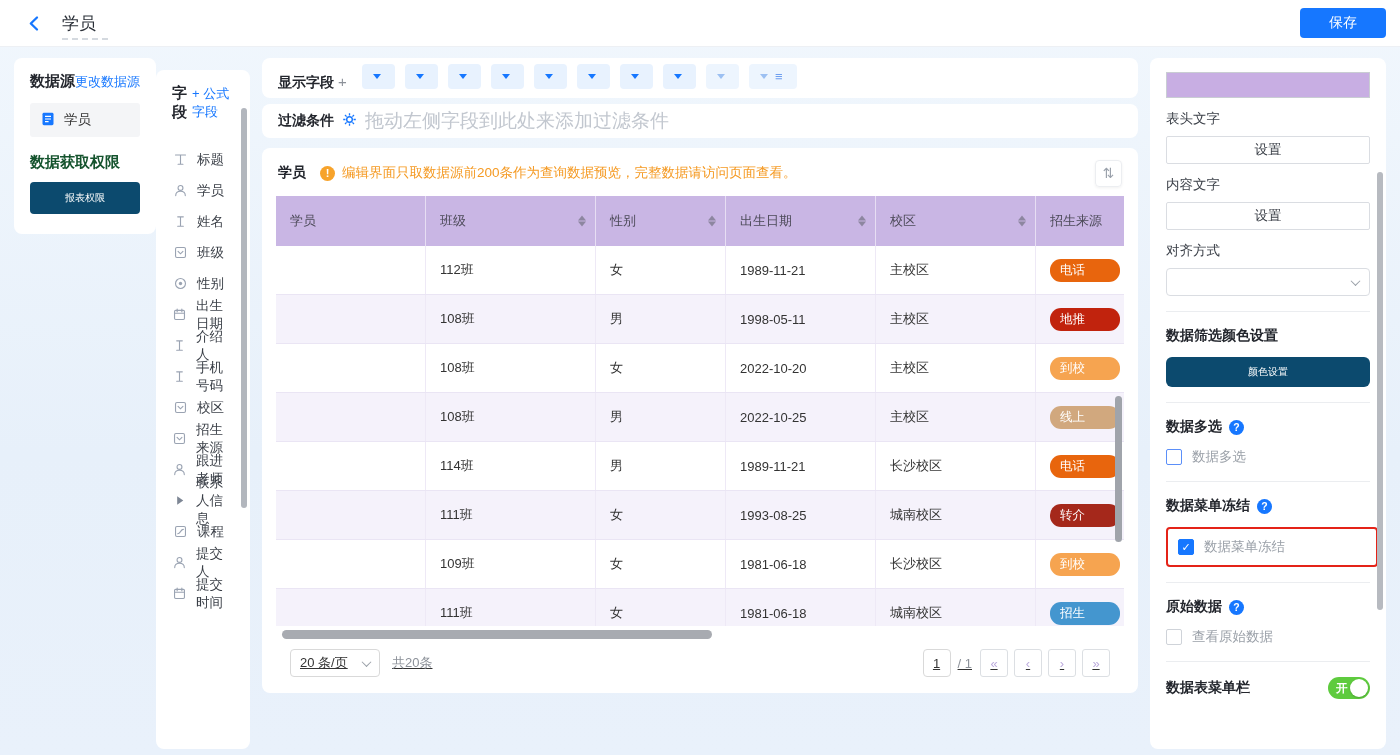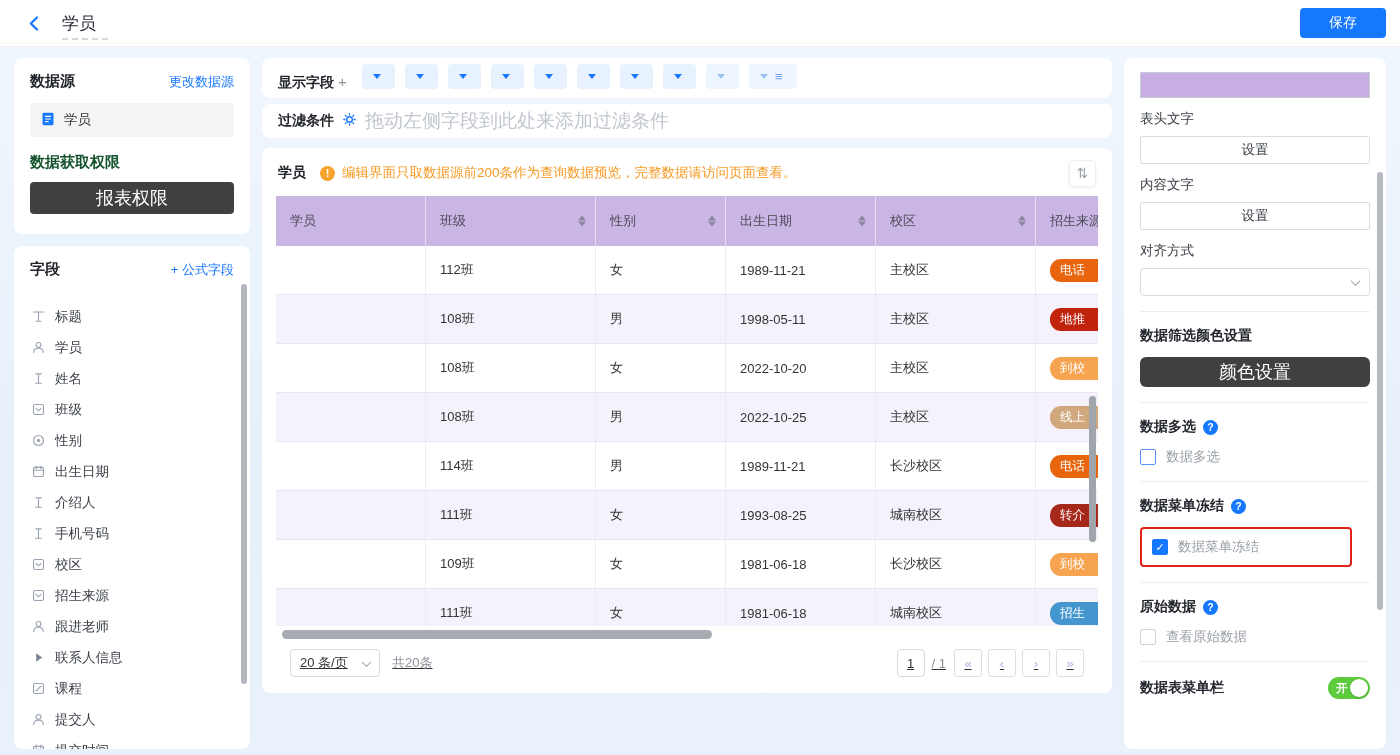--- a/index.html
+++ b/index.html
@@ -13,34 +13,34 @@
   .back { width:20px; height:20px; cursor:pointer; display:flex; align-items:center; }
   .pt-wrap { position:relative; margin-left:16px; }
   .page-title { font-size:17px; color:#2b3038; }
   .title-dash { position:absolute; left:0; top:26px; width:46px; border-bottom:2px dashed #d4d9df; }
   .save-btn { margin-left:auto; width:86px; height:30px; background:#1677ff; color:#fff;
     border:none; border-radius:4px; font-size:14px; cursor:pointer; }
 
   
   .content { display:flex; gap:12px; padding:12px 14px 6px; height:709px; }
   .card { background:#fff; border-radius:8px; }
-  .left-col { width:236px; display:flex; flex-direction:column; }
+  .left-col { width:236px; display:flex; flex-direction:row; }
   .mid-col { flex:1; display:flex; flex-direction:column; min-width:0; }
-  .right-col { width:262px; }
+  .right-col { width:236px; }
 
   
   .ds-card { padding:14px 16px; height:176px; }
   .hrow { display:flex; align-items:center; justify-content:space-between; }
   .h { font-size:15px; font-weight:bold; color:#23262d; }
   .link { font-size:13px; color:#1677ff; text-decoration:none; cursor:pointer; }
   .ds-item { margin-top:12px; height:34px; background:#f4f5f7; border-radius:3px;
     display:flex; align-items:center; gap:8px; padding:0 10px; font-size:13.5px; cursor:pointer; }
   .h2 { margin-top:16px; font-size:15px; font-weight:bold; color:#14532d; }
-  .btn-primary { display:block; width:100%; height:32px; margin-top:10px; background:#404040;
-    color:#fff; border:none; border-radius:4px; font-size:18px; cursor:pointer; }
+  .btn-primary { display:block; width:100%; height:32px; margin-top:10px; background:#0c4a6e;
+    color:#fff; border:none; border-radius:4px; font-size:10px; cursor:pointer; }
   .fields-card { margin-top:12px; flex:1; padding:14px 16px; position:relative; overflow:hidden; }
   .field-item { display:flex; align-items:center; gap:9px; height:31px; font-size:13.5px;
     color:#3a3f47; cursor:grab; }
   .fields-list { margin-top:22px; }
   .f-ic { width:16px; height:16px; display:flex; align-items:center; justify-content:center; }
 
   
   .sb { position:absolute; width:6px; border-radius:3px; background:#b2b6bd; }
   .sb-fields { right:3px; top:38px; height:400px; }
   .sb-right { right:3px; top:114px; height:438px; background:#b7bac0; }

